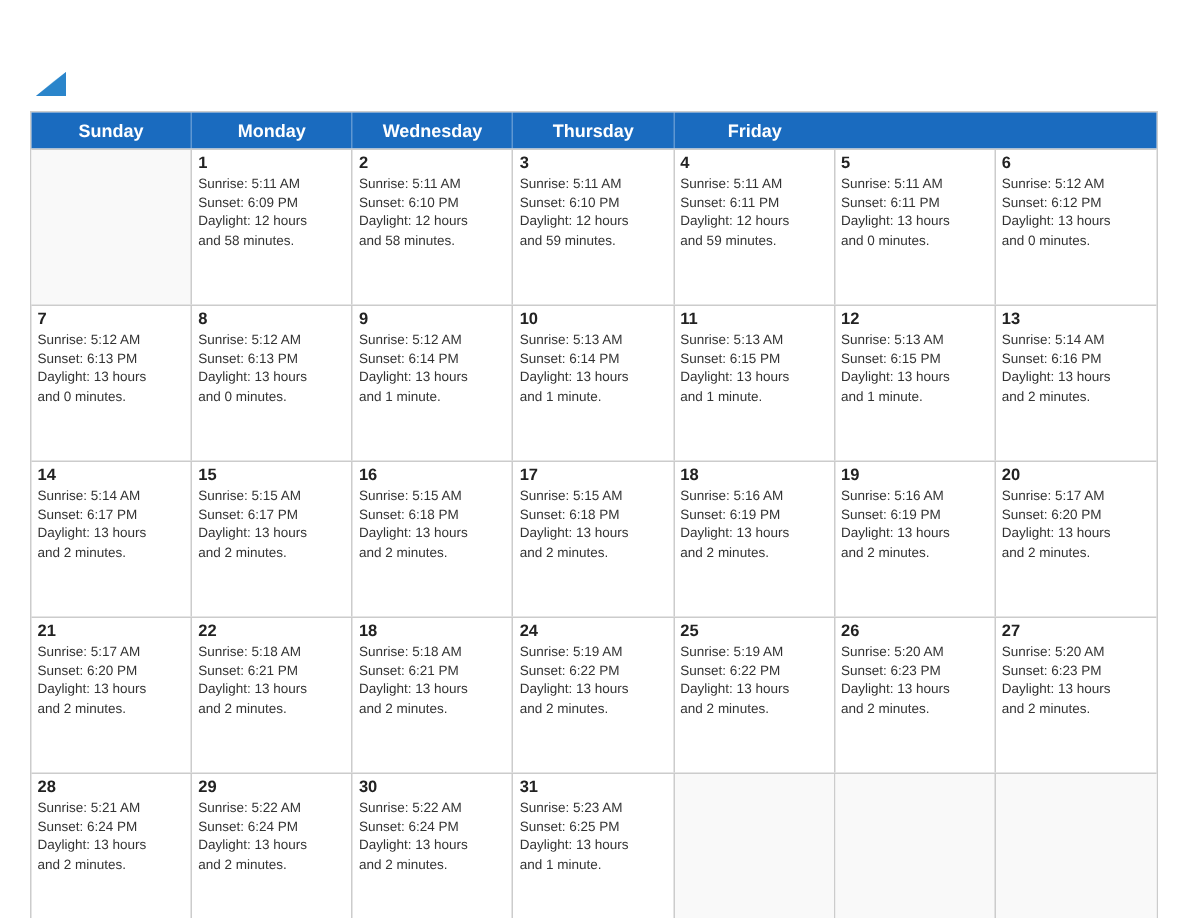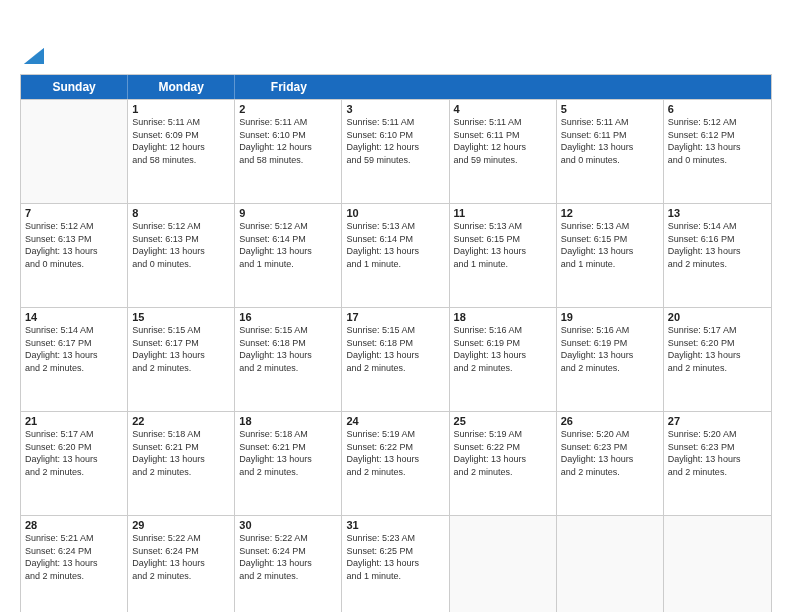--- a/index.html
+++ b/index.html
@@ -132,20 +132,22 @@
     <div class="title-block">
       <div class="month-title"></div>
       <div class="subtitle"></div>
     </div>
   </div>
 
   <div class="calendar">
     <div class="cal-header">
     <div class="cal-header-cell">Sunday</div>
         <div class="cal-header-cell">Monday</div>
+        <div class="cal-header-cell">Wednesday</div>
+        <div class="cal-header-cell">Thursday</div>
         <div class="cal-header-cell">Friday</div>
       </div>
     <div class="cal-body">
     <div class="cal-row">
           <div class="cal-cell empty"></div>
           <div class="cal-cell">
             <div class="day-num">1</div>
             <div class="day-info" style="white-space: pre-line;">Sunrise: 5:11 AM
 Sunset: 6:09 PM
 Daylight: 12 hours

